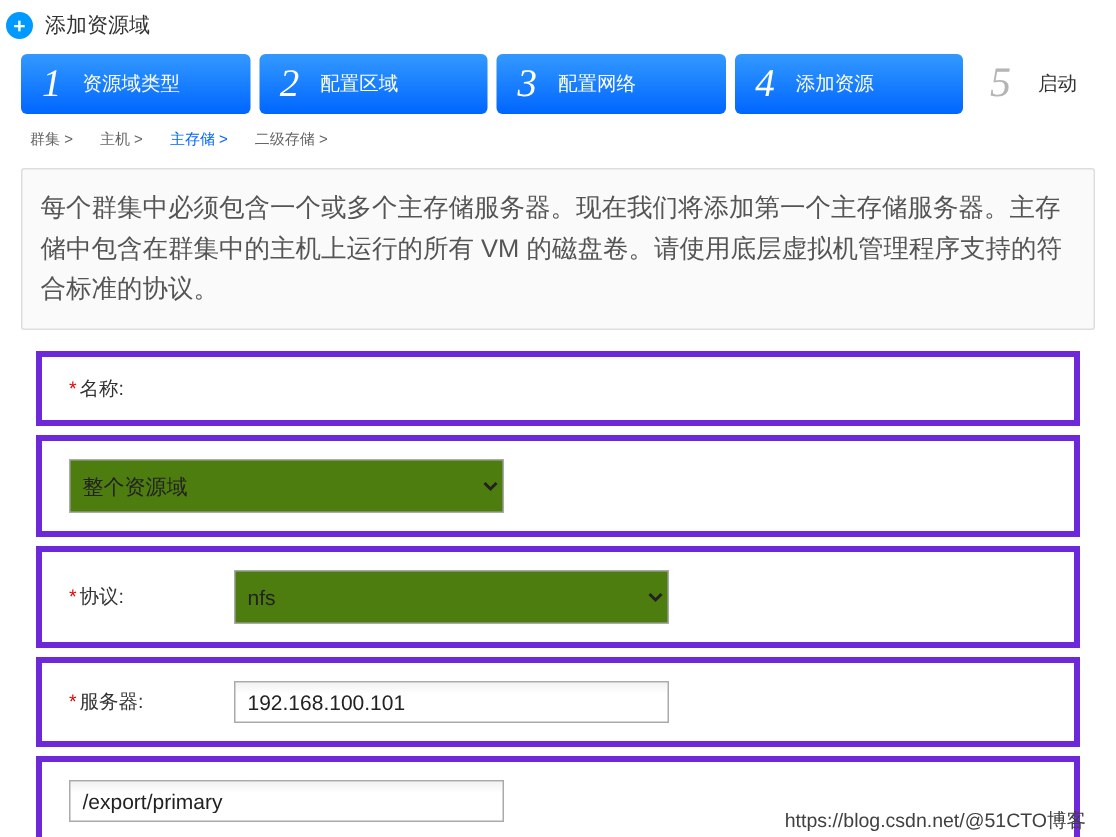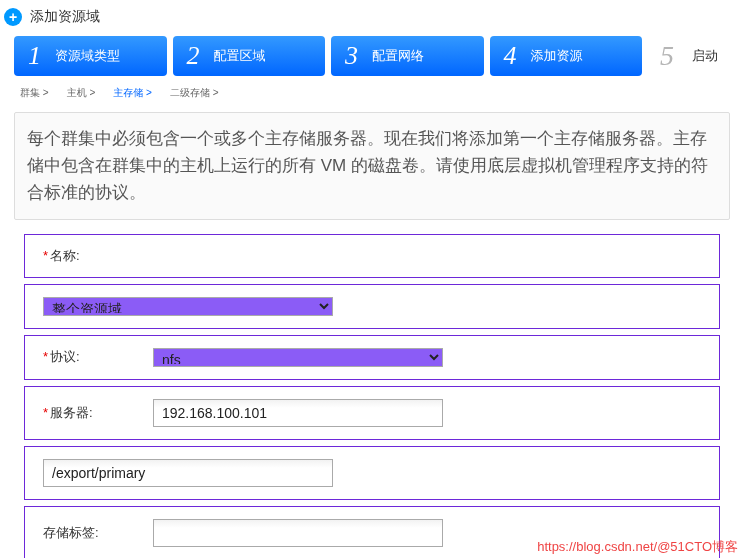--- a/index.html
+++ b/index.html
@@ -102,21 +102,21 @@
       color: #555;
       line-height: 1.6;
       font-size: 17px;
     }
     .form {
       padding: 0 24px;
     }
     .form-row {
       display: flex;
       align-items: center;
-      border: 1px solid #6d28d9;
+      border: 4px solid #6d28d9;
       padding: 12px 18px;
       margin-bottom: 6px;
       background: #fff;
     }
     .form-label {
       width: 110px;
       color: #333;
       font-size: 13px;
     }
     .req {
@@ -127,32 +127,32 @@
       width: 290px;
       height: 28px;
       border: 1px solid #aaa;
       padding: 3px 8px;
       font-size: 14px;
       background: linear-gradient(to bottom, #f2f2f2, #fff 30%);
       color: #222;
     }
     .form-select {
       width: 290px;
-      height: 19px;
+      height: 36px;
       border: 1px solid #aaa;
       padding: 2px 4px;
       font-size: 14px;
-      background: #8b5cf6;
+      background: #4d7c0f;
       color: #222;
     }
     .watermark {
       position: absolute;
       bottom: 2px;
-      right: 6px;
-      color: #ef4444;
+      right: 20px;
+      color: #404040;
       font-size: 13px;
     }
   </style>
 </head>
 <body>
 
 <div class="header">
   <div class="plus-icon">+</div>
   <div class="header-title">添加资源域</div>
 </div>

